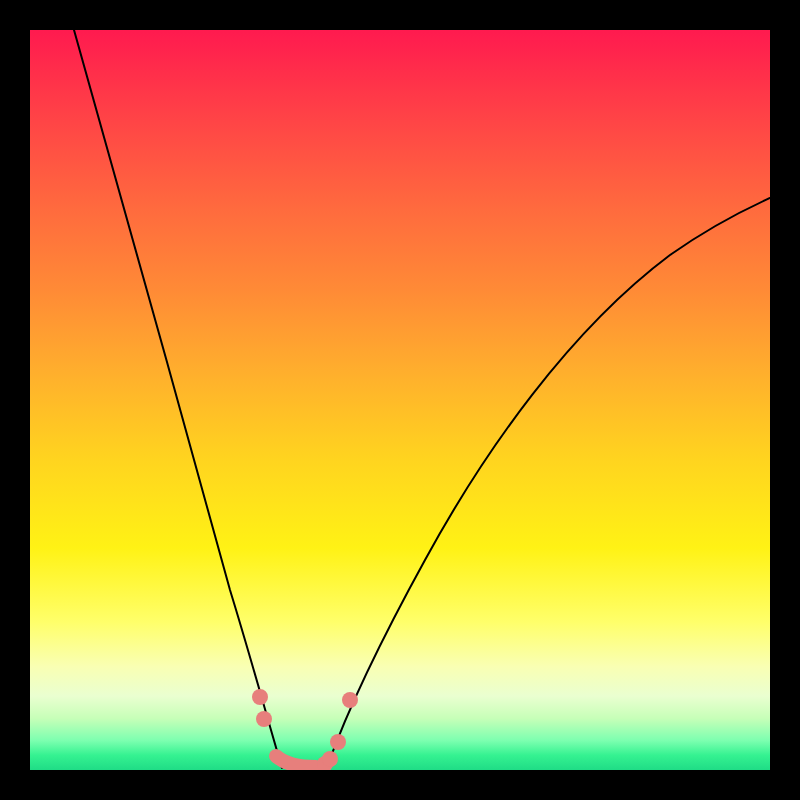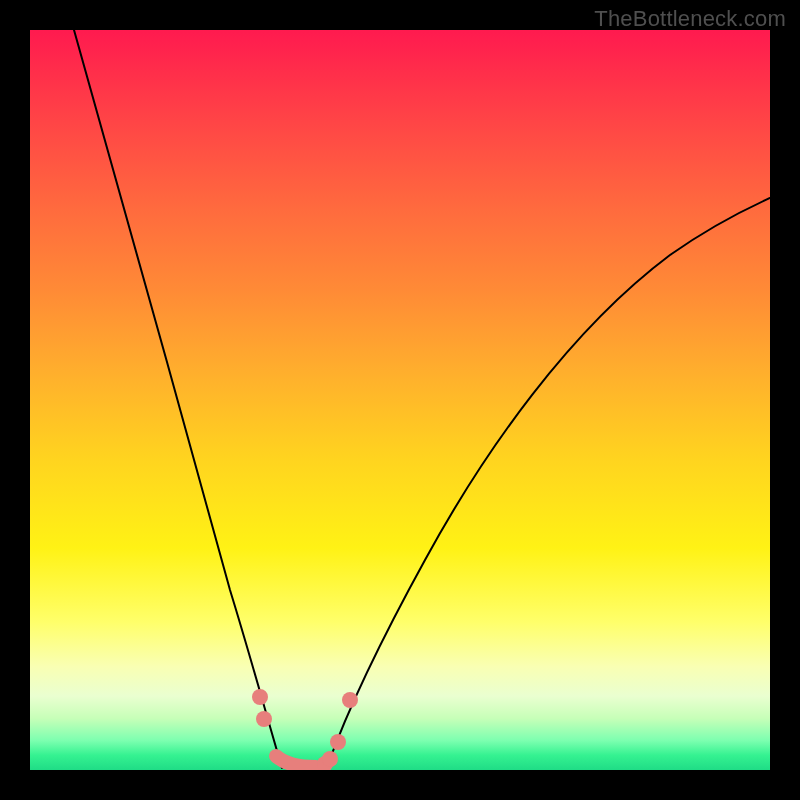--- a/index.html
+++ b/index.html
@@ -74,21 +74,20 @@
     fill: none;
     stroke: #e77f7c;
     stroke-width: 14;
     stroke-linecap: round;
   }
 </style>
 </head>
 <body>
 
 <div class="frame">
-  <div class="watermark">TheBottleneck.com</div>
 
   <div class="plot">
     <svg class="curves" viewBox="0 0 740 740" preserveAspectRatio="none">
 
       <path class="curve" d="M 44 0
                C 90 160, 150 380, 200 560
                C 220 625, 235 680, 252 738"></path>
 
       <path class="curve" d="M 296 740
                C 310 700, 340 630, 395 530

